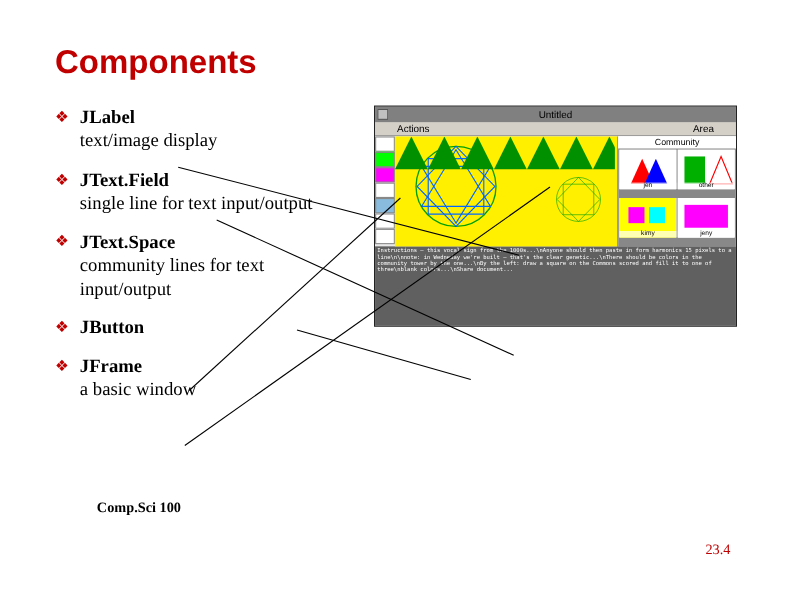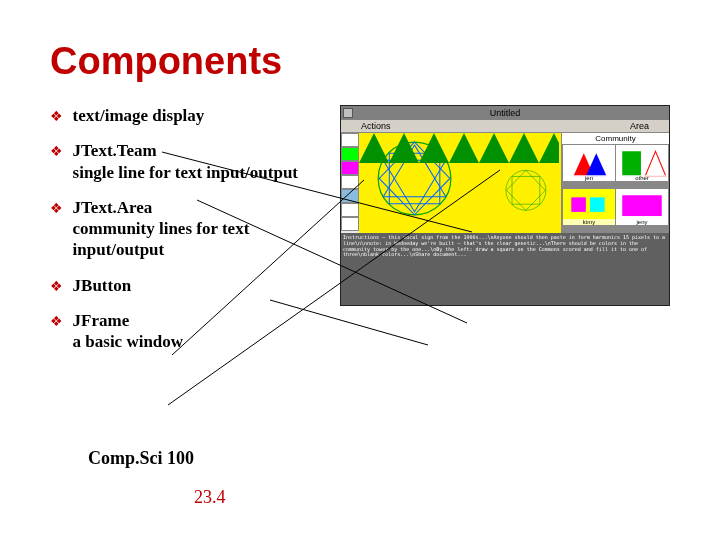--- a/index.html
+++ b/index.html
@@ -11,21 +11,21 @@
     position: relative;
     overflow: hidden;
   }
   .slide {
     padding: 40px 50px 30px 50px;
     height: 100%;
     position: relative;
   }
   .title {
     font-family: Arial, sans-serif;
-    font-size: 38px;
+    font-size: 30px;
     font-weight: bold;
     color: #c00000;
     margin-bottom: 22px;
   }
   .content-row {
     display: flex;
     gap: 14px;
     align-items: flex-start;
   }
   .left-col {
@@ -46,21 +46,21 @@
     font-size: 14px;
     margin-right: 10px;
     margin-top: 3px;
     flex-shrink: 0;
   }
   .bullet-text .term {
     font-weight: bold;
     display: block;
   }
   .bullet-text .desc {
-    font-weight: bold;
+    font-weight: normal;
     display: block;
   }
   .right-col {
     flex: 1;
     position: relative;
     margin-left: 20px;
   }
   .app-window {
     width: 330px;
     border: 1px solid #222;
@@ -220,22 +220,22 @@
     height: 55%;
     background: #d0d0d0;
     clip-path: polygon(50% 0%, 100% 100%, 0% 100%);
   }
   .footer {
     position: absolute;
     bottom: 32px;
     left: 88px;
     right: 56px;
     display: flex;
-    justify-content: flex-start;
-    font-size: 18px;
+    justify-content: space-between;
+    font-size: 13px;
   }
   .footer .left {
     font-weight: bold;
     color: #000;
   }
   .footer .right {
     color: #c00000;
     margin-top: 39px;
   }
   .lines-svg {
@@ -258,34 +258,35 @@
 
 <div class="slide">
   <h1 class="title">Components</h1>
 
   <div class="content-row">
     <div class="left-col">
       <ul class="bullets" id="bullets">
           <li>
             <span class="bullet-icon">❖</span>
     <span class="bullet-text">
+      <span class="term">JLabel</span>
       <span class="desc">text/image display</span>
     </span>
           </li>
           <li>
             <span class="bullet-icon">❖</span>
     <span class="bullet-text">
-      <span class="term">JText.Team</span>
+      <span class="term">JText.Field</span>
       <span class="desc">single line for text input/output</span>
     </span>
           </li>
           <li>
             <span class="bullet-icon">❖</span>
     <span class="bullet-text">
-      <span class="term">JText.Area</span>
+      <span class="term">JText.Space</span>
       <span class="desc">community lines for text input/output</span>
     </span>
           </li>
           <li>
             <span class="bullet-icon">❖</span>
     <span class="bullet-text">
       <span class="term">JButton</span>
     </span>
           </li>
           <li>

